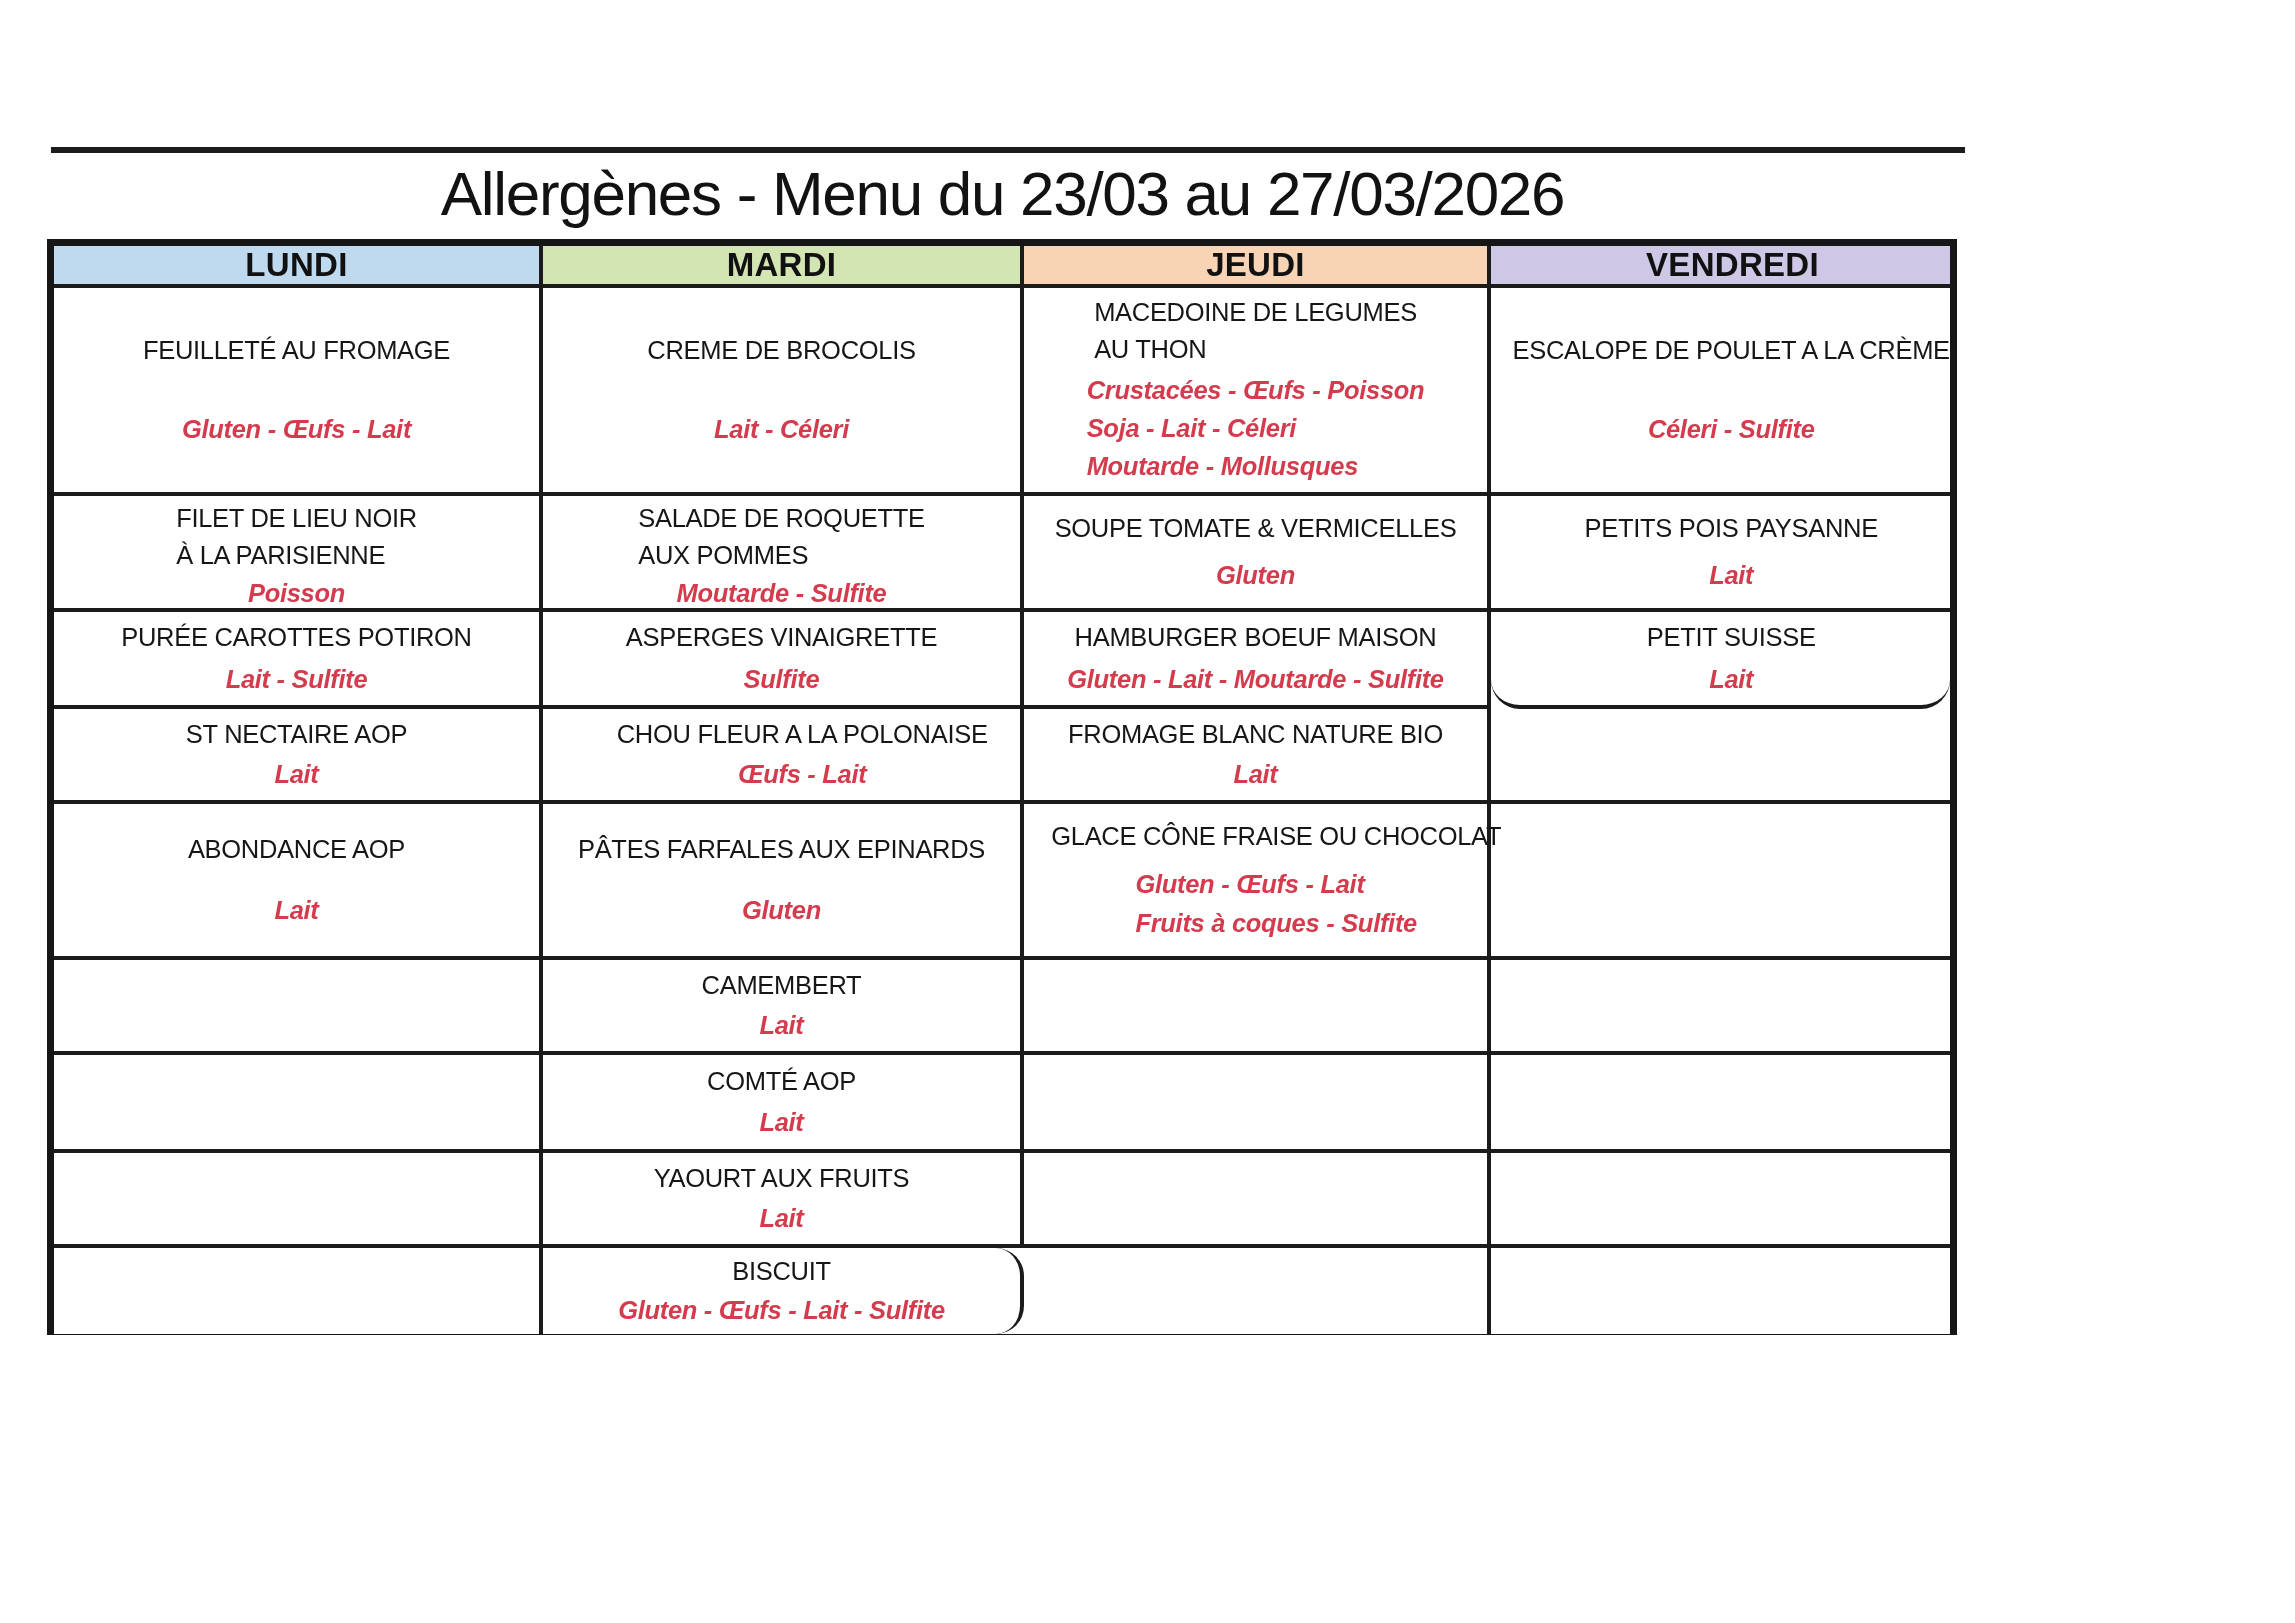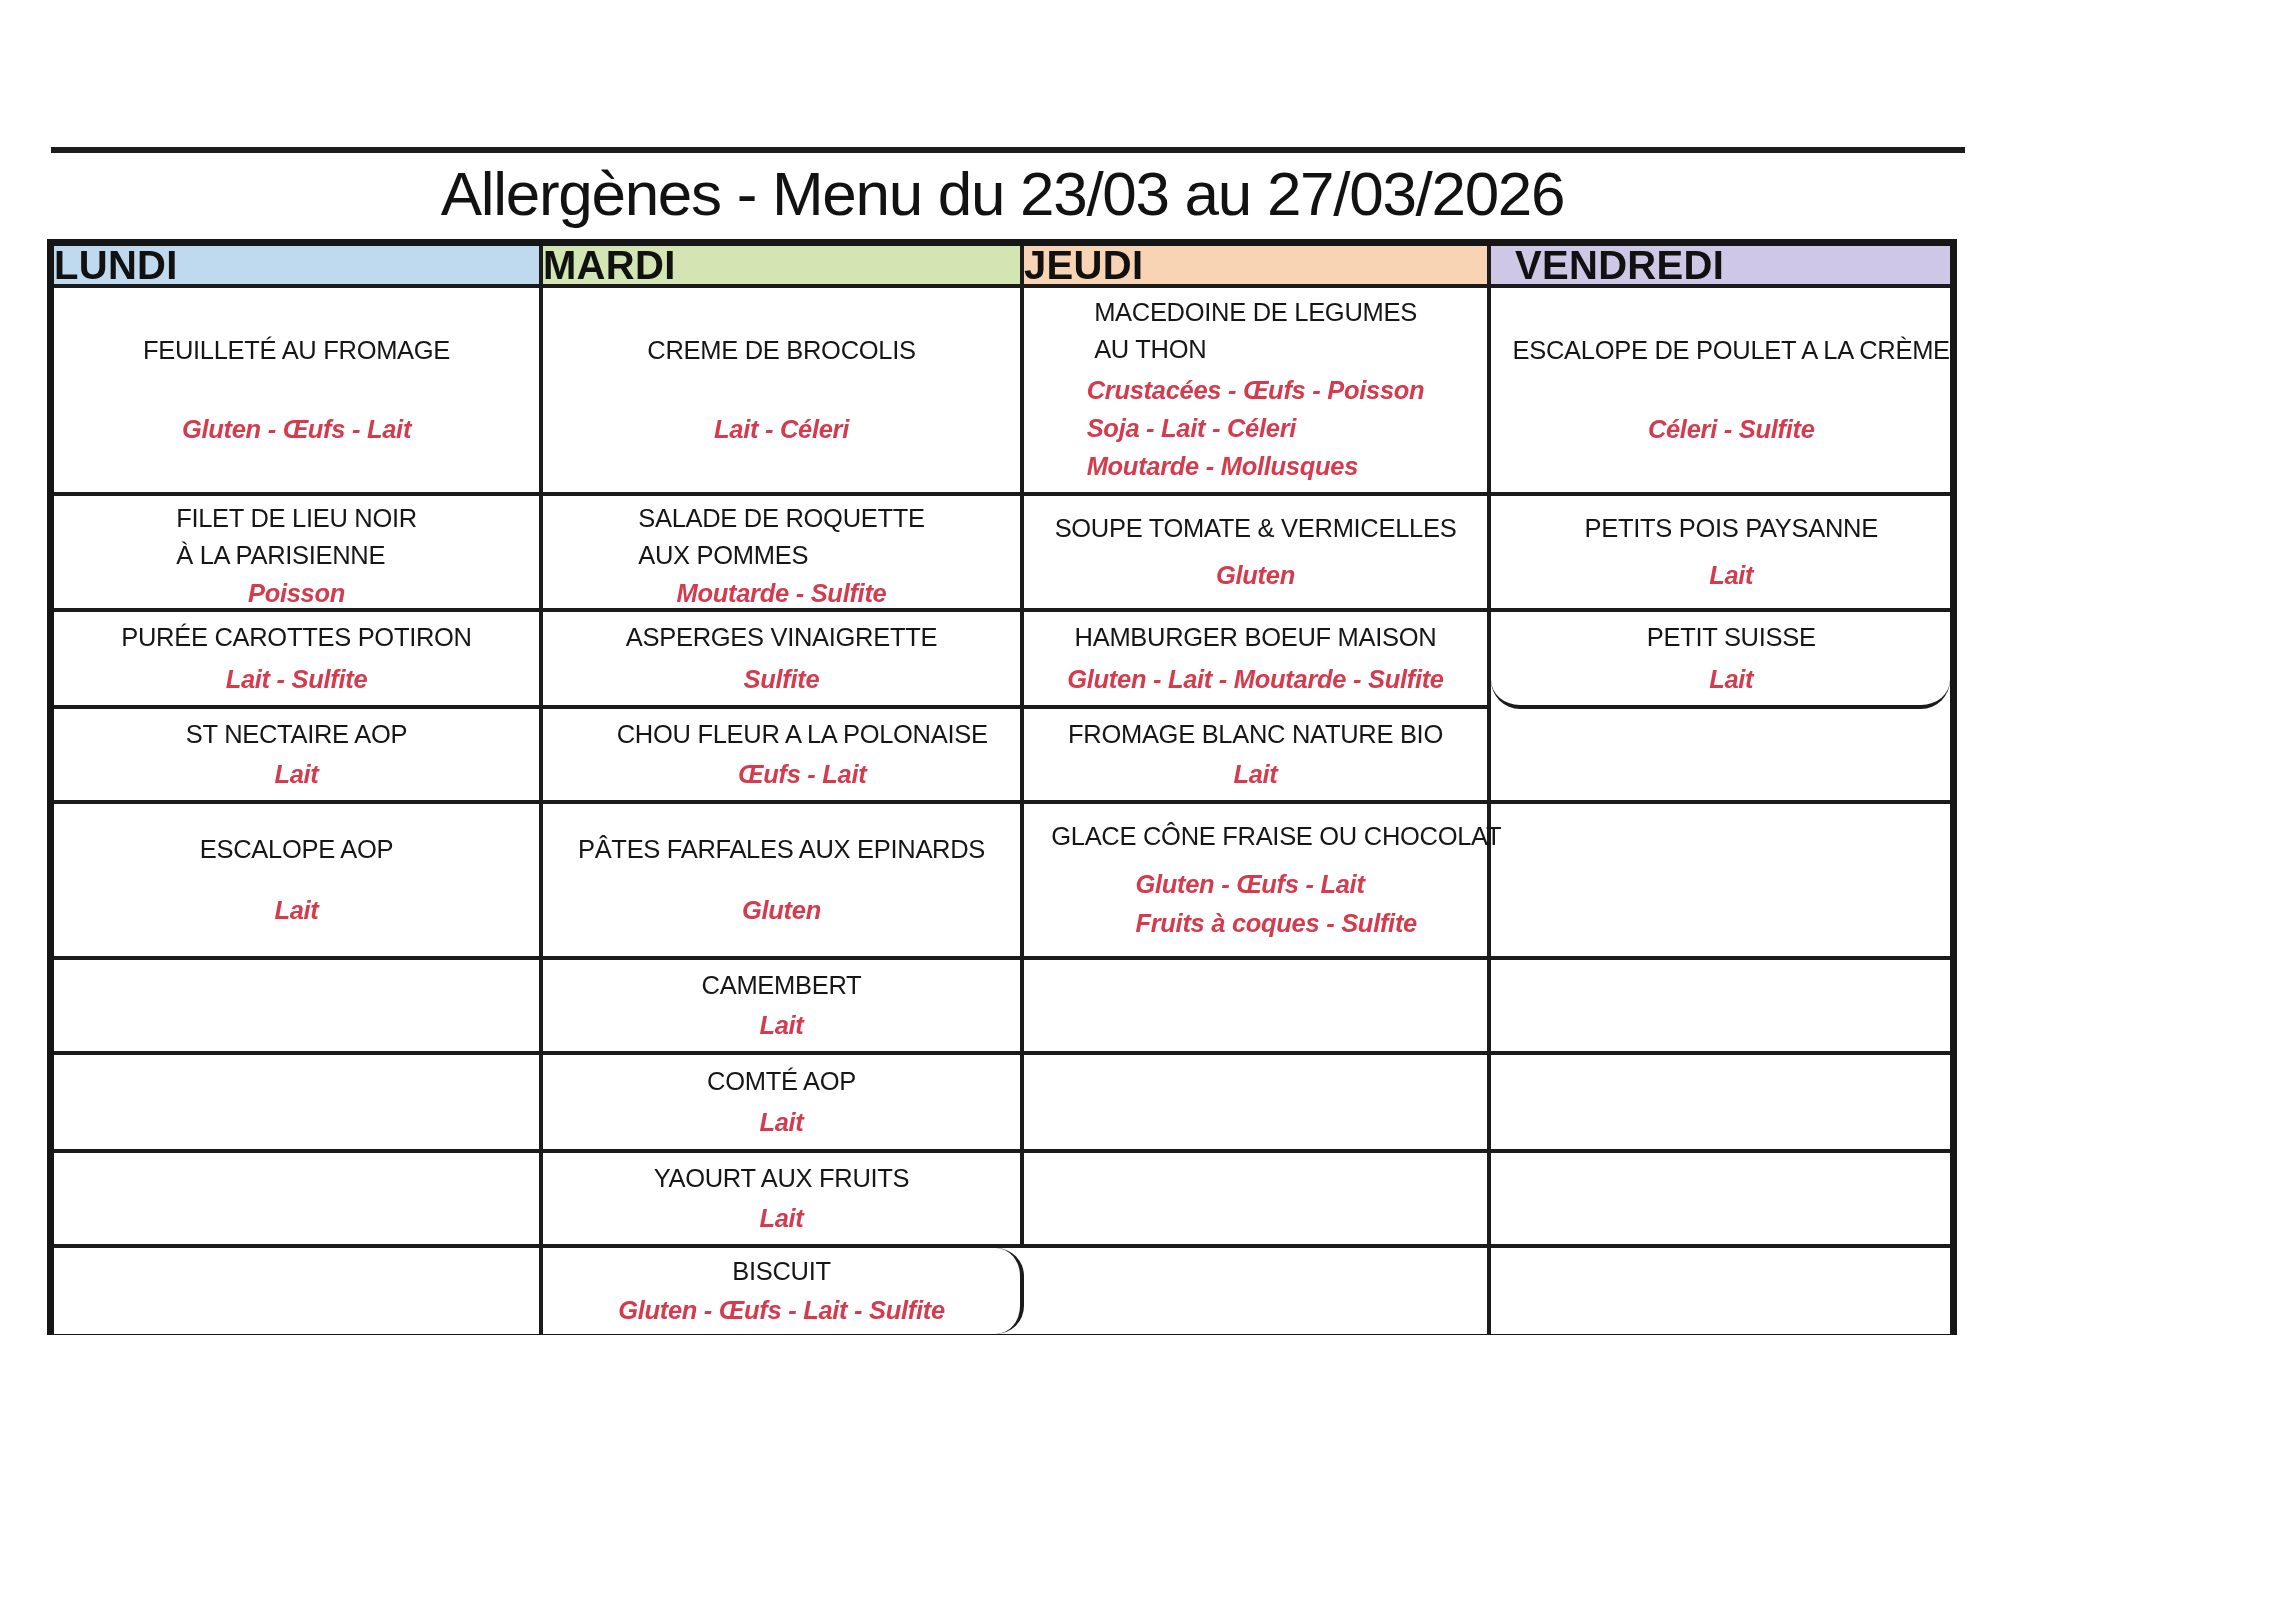--- a/index.html
+++ b/index.html
@@ -52,22 +52,23 @@
     border-right: 4.6px solid #1b1b1b;
     border-bottom: 4.6px solid #1b1b1b;
     box-sizing: border-box;
     overflow: visible;
   }
   .cell.last-col { border-right: none; padding-left: 24px; }
   .cell.last-row { border-bottom: none; }
   .header-cell {
     display: flex;
     align-items: center;
+    justify-content: center;
     font-weight: 700;
-    font-size: 40px;
+    font-size: 33px;
     color: #111111;
     letter-spacing: 0.3px;
   }
   .body-cell {
     display: flex;
     flex-direction: column;
     justify-content: space-evenly;
     align-items: center;
     text-align: left;
     padding: 3.9px 2.6px;
@@ -146,21 +147,21 @@
       <div class="cell body-cell" style="grid-area: 5 / 1;">
         <div class="dish">
           <div>ST NECTAIRE AOP</div>
         </div>
         <div class="allergens">
           <div>Lait</div>
         </div>
       </div>
       <div class="cell body-cell" style="grid-area: 6 / 1;">
         <div class="dish">
-          <div>ESCALOPE AOP</div>
+          <div>ABONDANCE AOP</div>
         </div>
         <div class="allergens">
           <div>Lait</div>
         </div>
       </div>
       <div class="cell body-cell" style="grid-area: 7 / 1;"></div>
       <div class="cell body-cell" style="grid-area: 8 / 1;"></div>
       <div class="cell body-cell" style="grid-area: 9 / 1;"></div>
       <div class="cell body-cell last-row" style="grid-area: 10 / 1;"></div>
       <div class="cell header-cell" style="grid-area: 1 / 2; background: rgb(210, 229, 178);">

